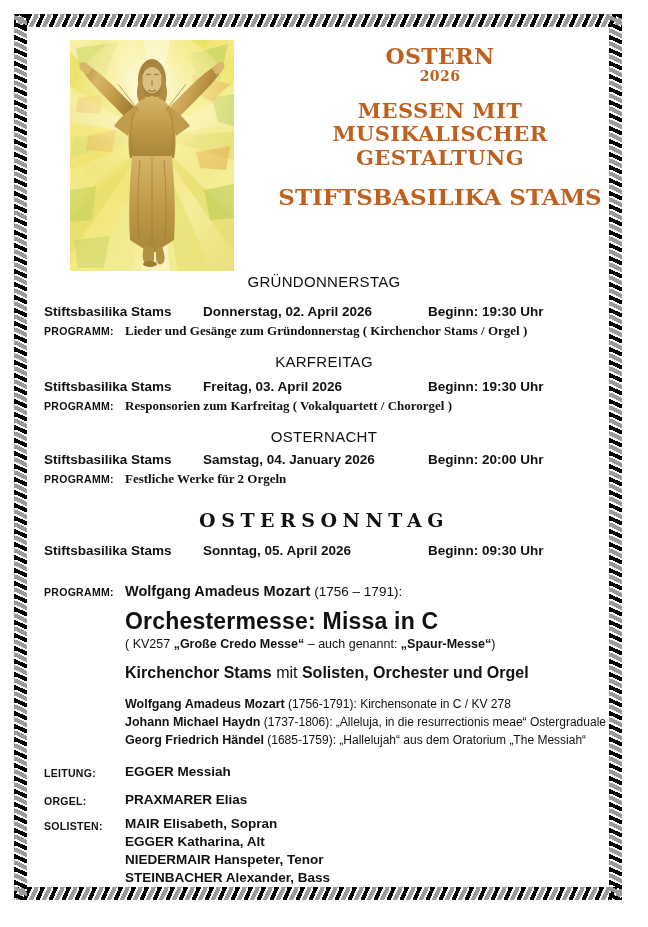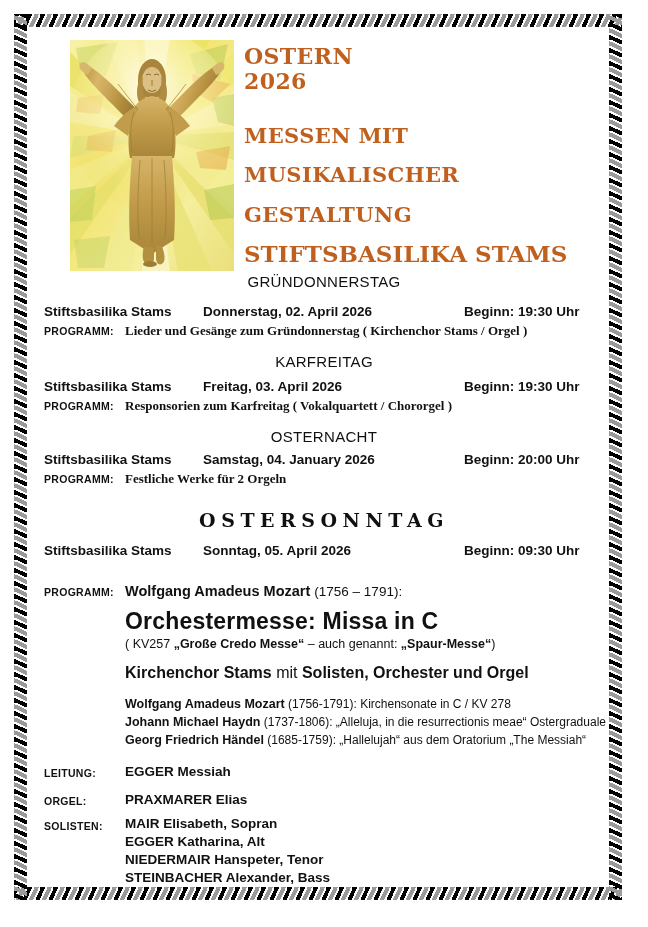--- a/index.html
+++ b/index.html
@@ -54,32 +54,32 @@
     position:absolute;left:70px;top:40px;
     width:164px;height:231px;
     overflow:hidden;
     background:#f3ef9a;
   }
   .artwork svg{display:block;width:164px;height:231px;}
 
   
   .header{
     position:absolute;
-    left:244px;top:44px;width:368px;
-    text-align:left;
+    left:256px;top:44px;width:368px;
+    text-align:center;
     color:#c0601e;
     font-family:"DejaVu Serif", serif;
     font-weight:bold;
     line-height:1.13;
     letter-spacing:0.4px;
   }
   .h-ostern{font-size:22px;}
-  .h-year{font-size:22px;}
+  .h-year{font-size:14px;}
   .h-gap1{height:14px;}
-  .h-messen{font-size:21px;margin-top:16px;}
+  .h-messen{font-size:21px;}
   .h-gap2{height:14px;}
   .h-inder{font-size:21px;}
   .h-basilika{font-size:23px;letter-spacing:0px;}
 
   
   .body-txt{position:absolute;left:0;top:0;width:648px;}
   .sec-head{
     position:absolute;
     width:100%;text-align:center;
     font-size:15px;font-weight:normal;color:#101010;
@@ -94,21 +94,21 @@
   }
   .lbl-small{
     position:absolute;
     font-size:10.5px;font-weight:bold;color:#111;
     letter-spacing:0.3px;white-space:nowrap;
   }
   .prog-txt{position:absolute;font-size:13px;font-weight:bold;color:#111;white-space:nowrap;font-family:Liberation Serif, serif;}
 
   .place{position:absolute;left:44px;font-size:13.5px;font-weight:bold;color:#111;}
   .date {position:absolute;left:203px;font-size:13.5px;font-weight:bold;color:#111;}
-  .time {position:absolute;left:428px;font-size:13.5px;font-weight:bold;color:#111;margin-left:36px;}
+  .time {position:absolute;left:428px;font-size:13.5px;font-weight:bold;color:#111;}
 
   
   .composer-main{
     position:absolute;left:125px;
     font-size:14.5px;font-weight:bold;color:#111;white-space:nowrap;
   }
   .composer-main .yrs{font-weight:normal;font-size:13.5px;}
   .work-title{
     position:absolute;left:125px;
     font-size:23px;font-weight:bold;color:#111;white-space:nowrap;

